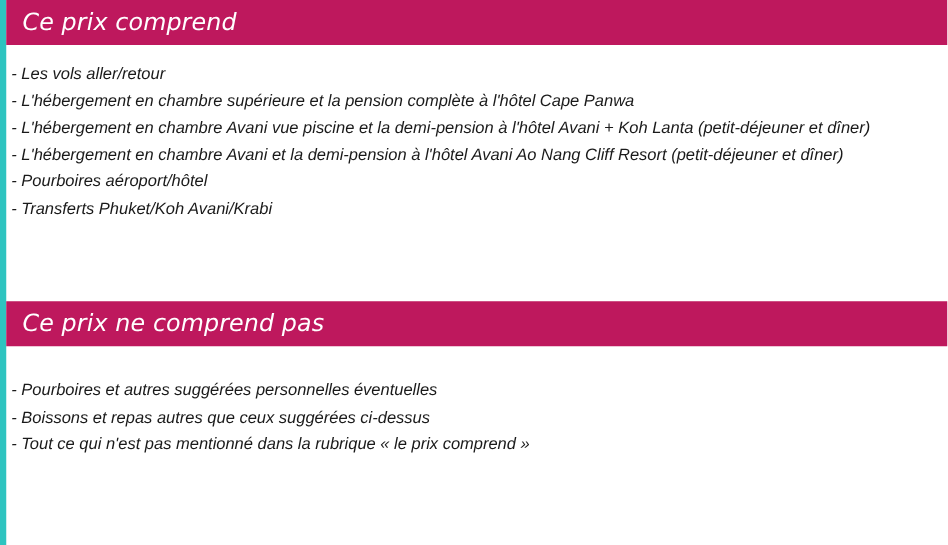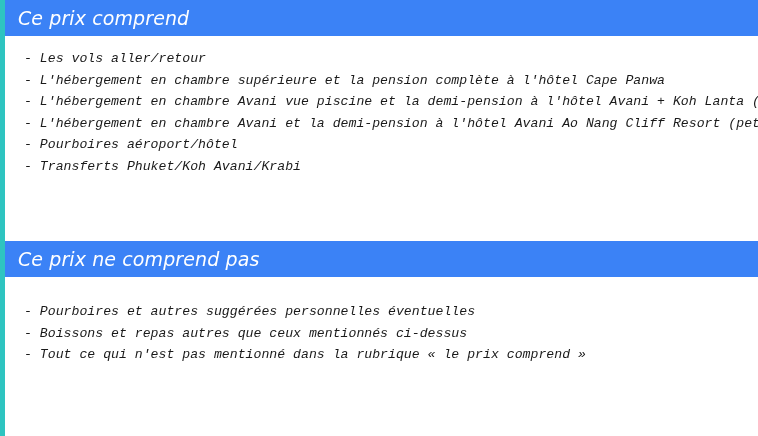--- a/index.html
+++ b/index.html
@@ -18,21 +18,21 @@
     width: 758px;
     height: 436px;
     box-sizing: border-box;
     border-left: 5px solid #2ec4c0;
   }
   .section {
     width: 100%;
     box-sizing: border-box;
   }
   .section-header {
-    background: #3b82f6;
+    background: #be185d;
     height: 36px;
     display: flex;
     align-items: center;
     padding-left: 13px;
     box-sizing: border-box;
   }
   .section-header .title {
     color: #ffffff;
     font-style: italic;
     font-size: 19px;
@@ -42,22 +42,21 @@
   .section-body {
     padding: 12px 6px 0 4px;
     box-sizing: border-box;
   }
   .item {
     font-style: italic;
     font-size: 13.2px;
     color: #1a1a1a;
     line-height: 21.5px;
     white-space: nowrap;
-    font-family: Liberation Mono, monospace;
-    margin-left: 15px;
+    font-family: Liberation Sans, sans-serif;
   }
   .spacer-included {
     height: 64px;
   }
   .spacer-top {
     height: 12px;
   }
 </style>
 </head>
 <body>
@@ -80,18 +79,18 @@
 
   <div class="spacer-included"></div>
 
   <div class="section">
     <div class="section-header">
       <span class="title">Ce prix ne comprend pas</span>
     </div>
     <div class="section-body">
       <div class="spacer-top"></div>
       <div class="item">- Pourboires et autres suggérées personnelles éventuelles</div>
-      <div class="item">- Boissons et repas autres que ceux mentionnés ci-dessus</div>
+      <div class="item">- Boissons et repas autres que ceux suggérées ci-dessus</div>
       <div class="item">- Tout ce qui n'est pas mentionné dans la rubrique « le prix comprend »</div>
     </div>
   </div>
 
 </div>
 
 </body></html>

